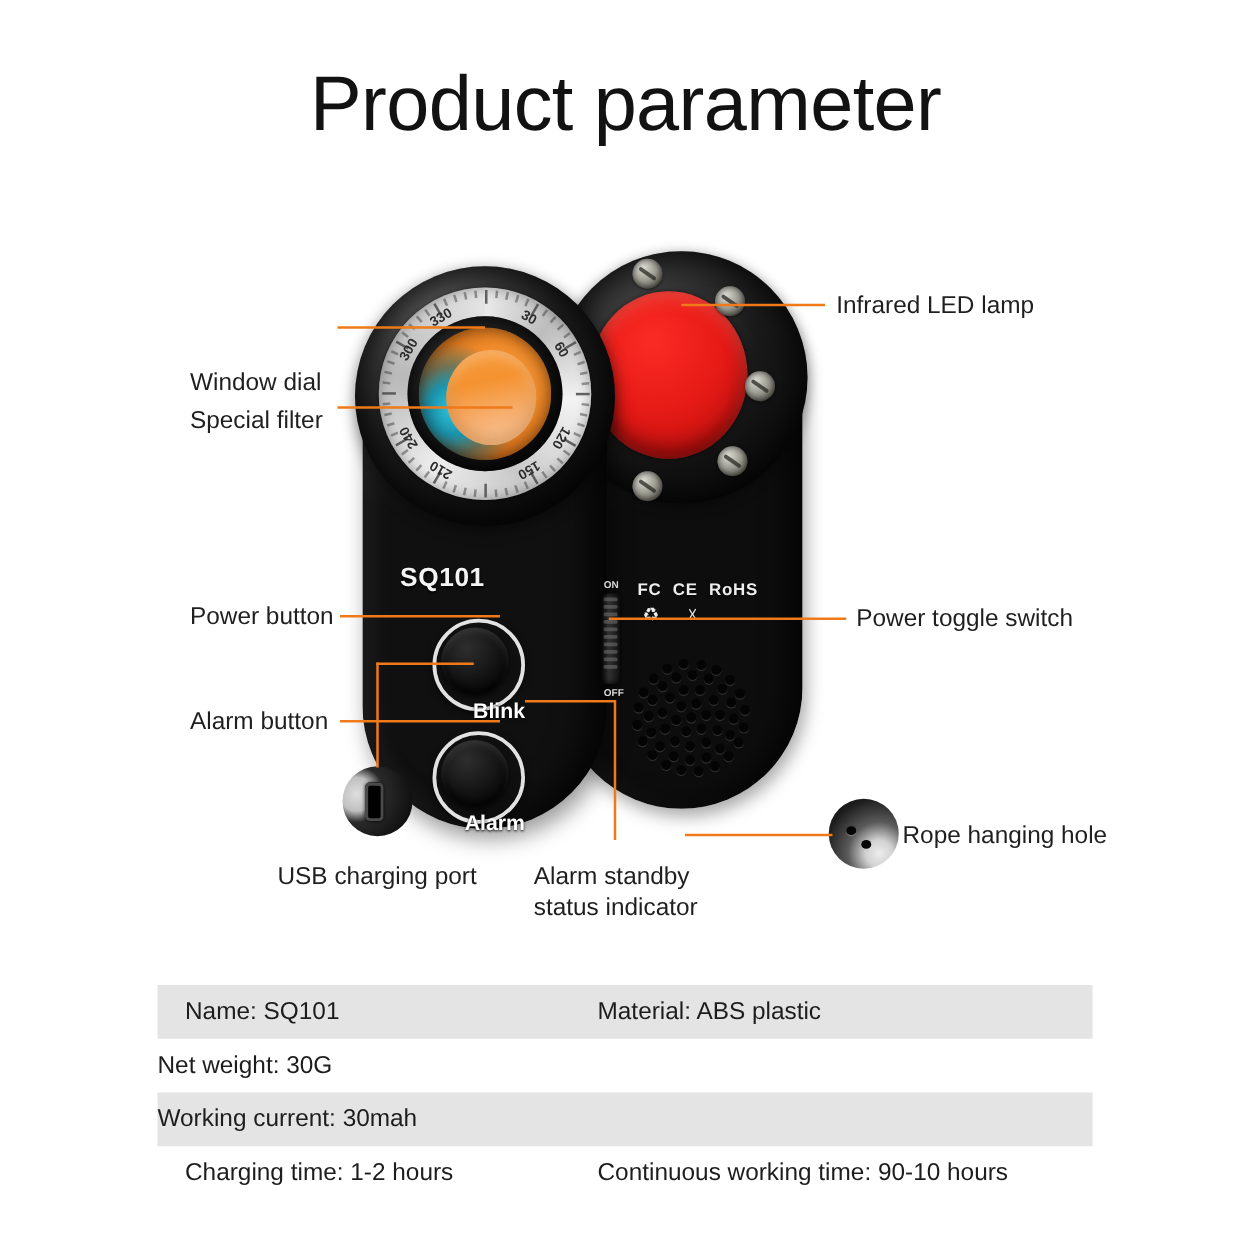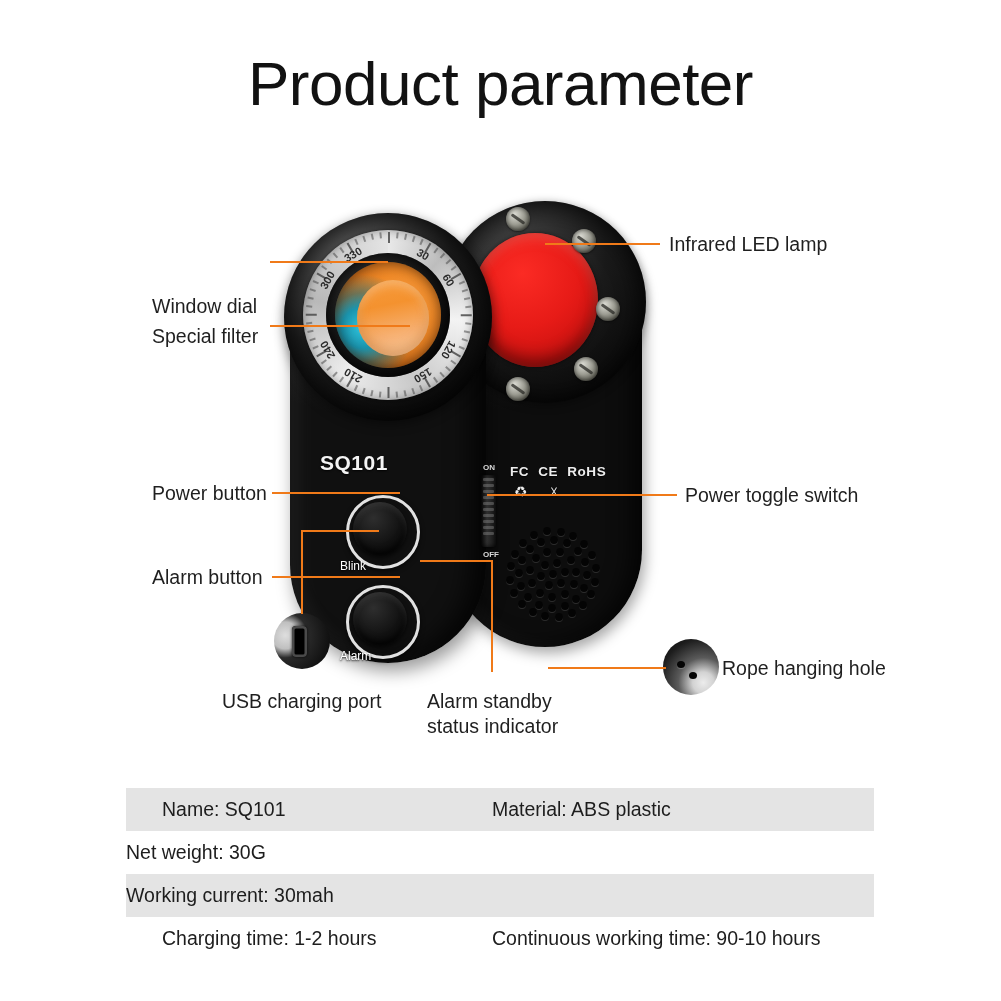--- a/index.html
+++ b/index.html
@@ -137,21 +137,21 @@
     border:3px solid rgba(255,255,255,.88);
     box-shadow:0 2px 5px rgba(0,0,0,.6);
     background:transparent;
   }
   .btn-cap{
     position:absolute;width:54px;height:54px;border-radius:50%;
     background:radial-gradient(circle at 38% 30%, #2e2e2e 0%, #121212 55%, #000 100%);
     box-shadow:inset 0 3px 6px rgba(255,255,255,.12), inset 0 -4px 7px rgba(0,0,0,.85), 0 2px 4px rgba(0,0,0,.6);
   }
   .btn-text{
-    position:absolute;color:#fff;font-size:12px;font-weight:400;text-align:left;width:80px;
+    position:absolute;color:#fff;font-size:17px;font-weight:700;text-align:right;width:80px;
     text-shadow:0 1px 2px rgba(0,0,0,.9);
   }
   .side-switch{
     position:absolute;left:191px;top:252px;width:15px;height:72px;border-radius:4px;
     background:linear-gradient(90deg,#0a0a0a,#303030 40%,#161616 100%);
     box-shadow:inset 0 0 5px rgba(0,0,0,.9),0 1px 3px rgba(0,0,0,.6);
     overflow:hidden;
   }
   .side-switch i{display:block;height:3px;margin:3px 2px;background:rgba(150,150,150,.38);border-radius:1px;}
   .sw-lbl{position:absolute;color:#d8d8d8;font-size:8px;font-weight:700;left:193px;}
@@ -173,21 +173,21 @@
   #rope-inset .h1,#rope-inset .h2{position:absolute;width:8px;height:7px;border-radius:50%;
     background:#050505;box-shadow:0 1px 1px rgba(200,200,200,.35);}
   #rope-inset .h1{left:14px;top:22px;}
   #rope-inset .h2{left:26px;top:33px;}
 
   
   #spec-table{position:absolute;left:126px;top:788px;width:748px;}
   .spec-row{display:flex;height:43px;align-items:center;}
   .spec-row.shade{background:#e4e4e4;}
   .spec-cell{font-size:19.5px;color:#1d1d1d;}
-  .spec-cell.c1{width:330px;padding-left:36px;}
+  .spec-cell.c1{width:330px;padding-left:22px;}
   .spec-cell.c2{flex:1;}
 </style>
 </head>
 <body>
 
 <div id="stage">
 
   <div class="page-title">Product parameter</div>
 
   <div id="product">

